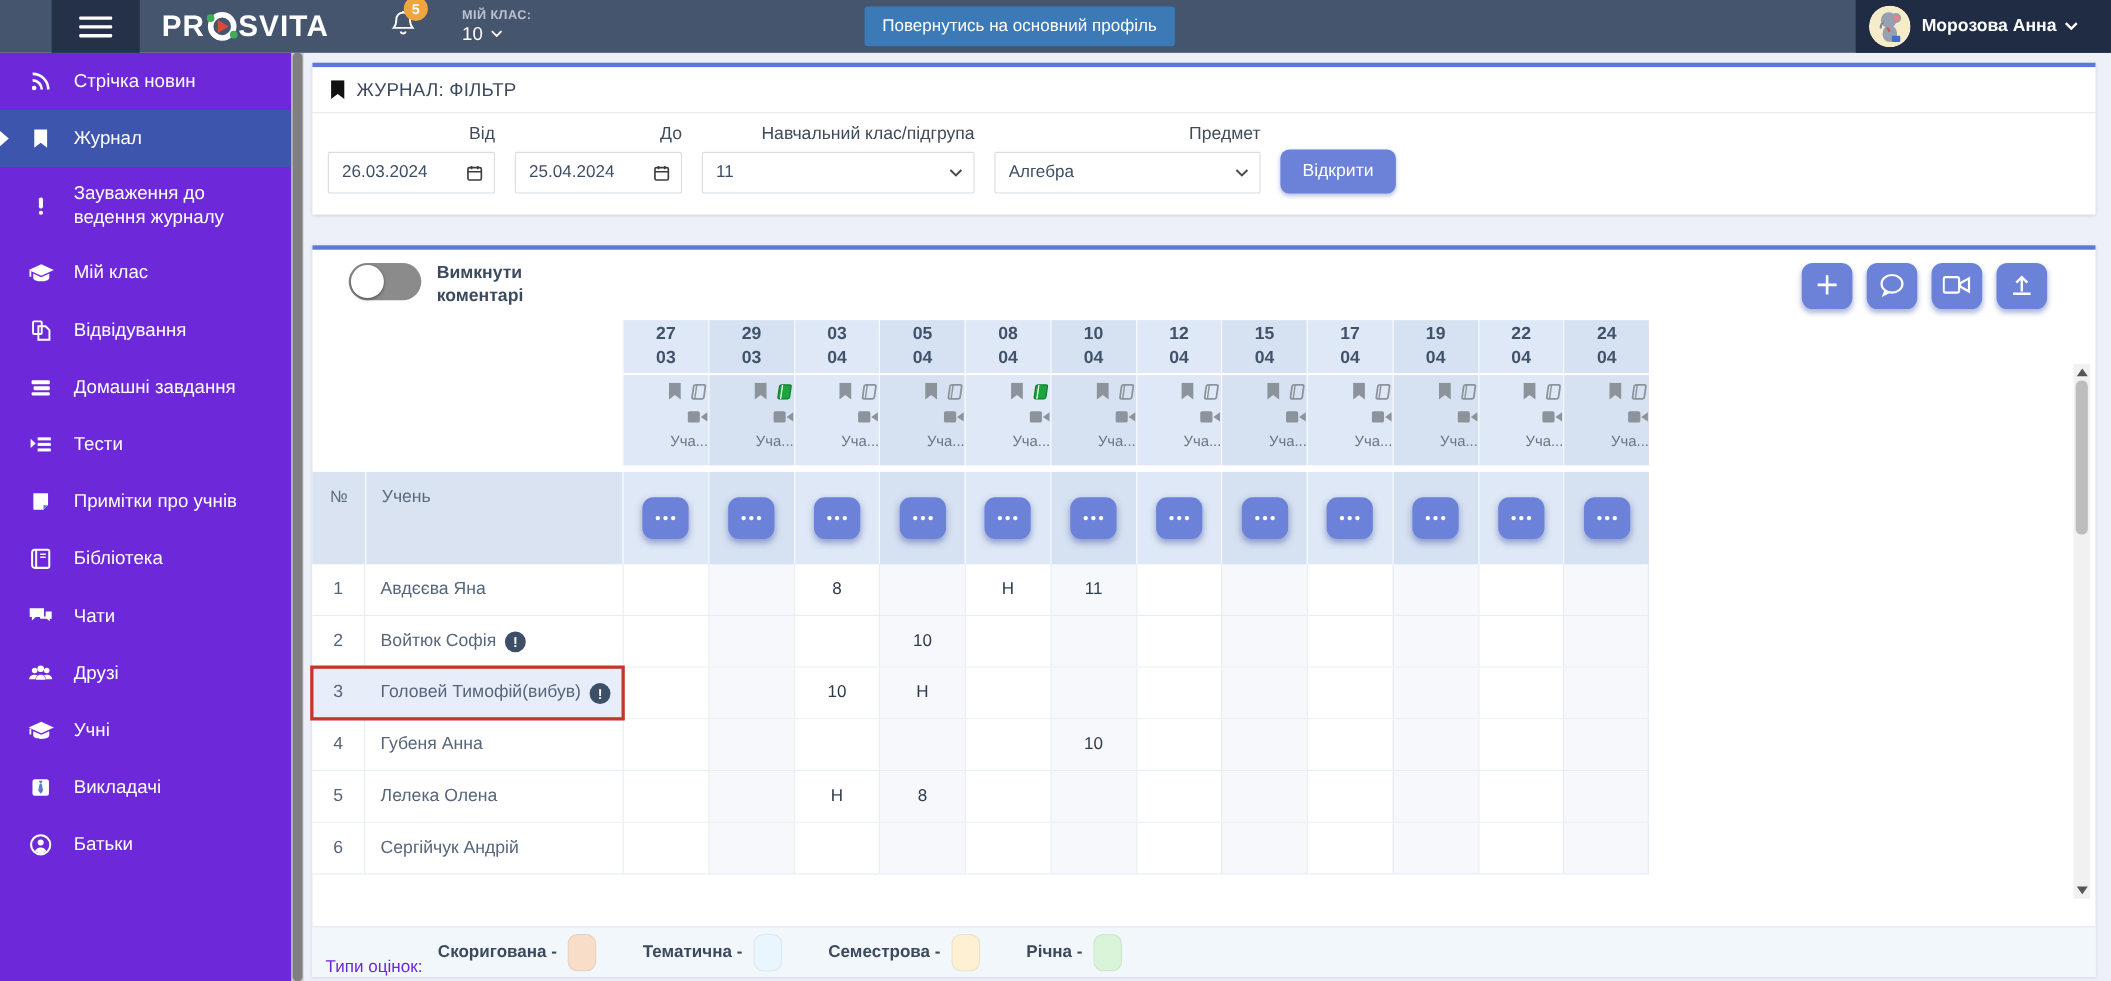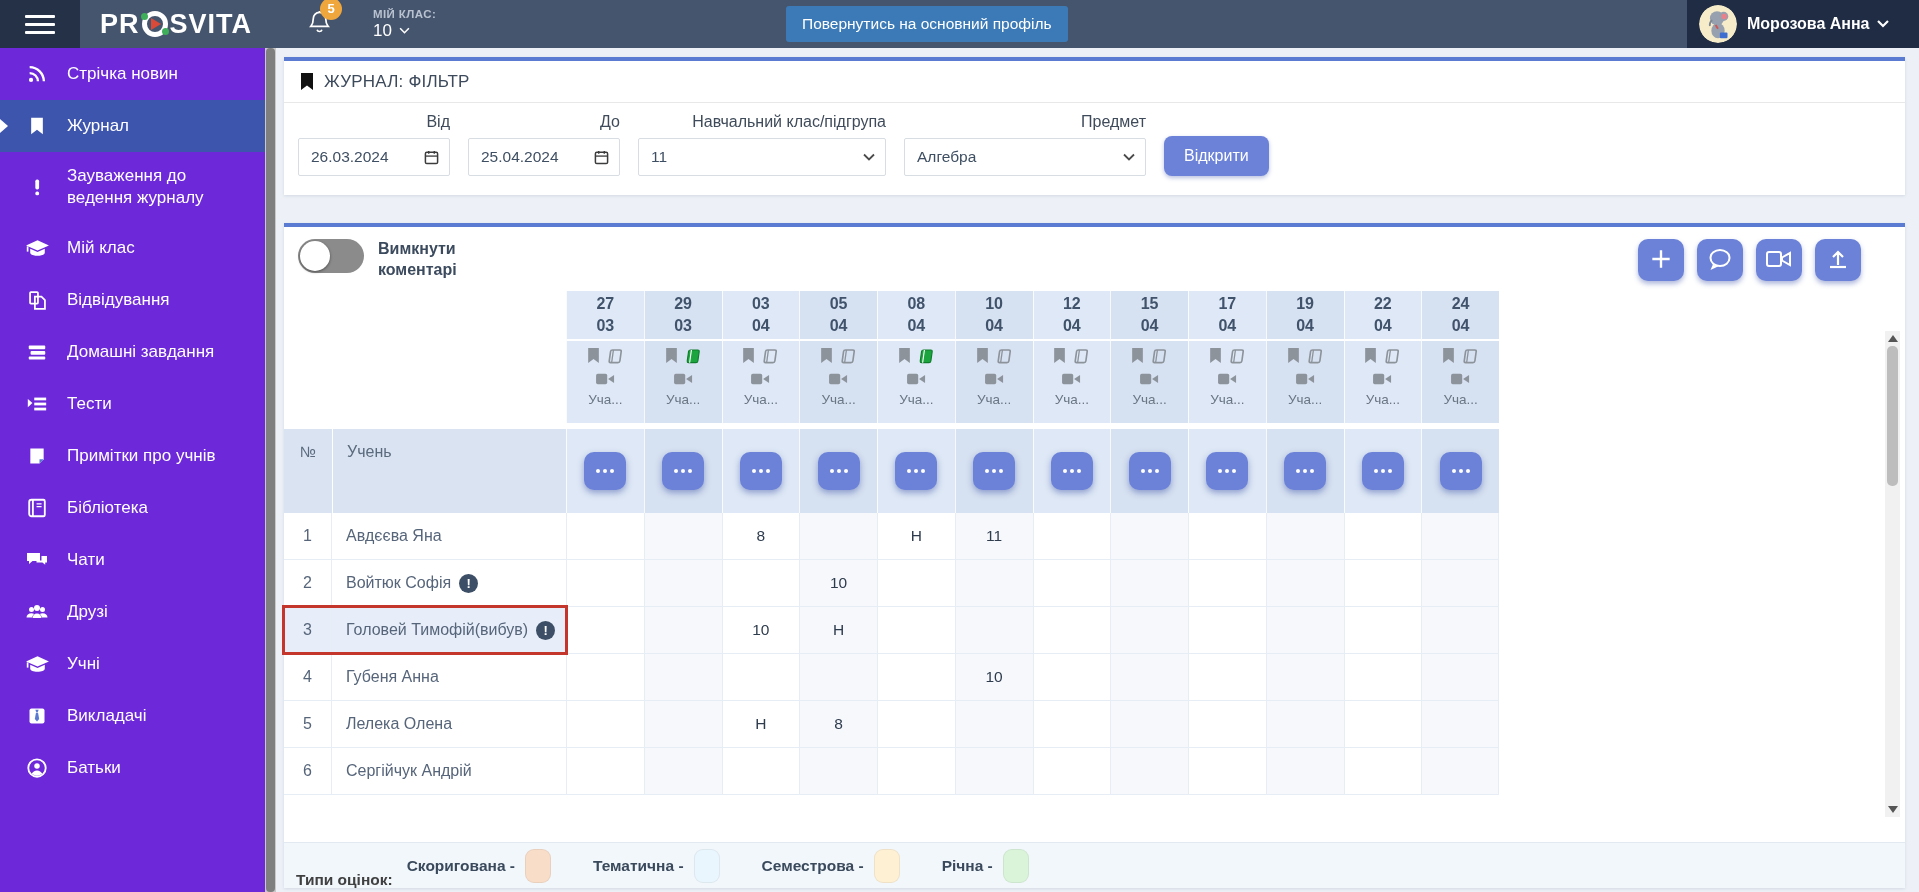--- a/index.html
+++ b/index.html
@@ -1,21 +1,21 @@
 <!DOCTYPE html>
 <html><head>
 <meta charset="utf-8">
 <style>
   * { margin:0; padding:0; box-sizing:border-box; }
   html,body { width:1919px; height:892px; overflow:hidden;
     font-family:"Liberation Sans", sans-serif; background:#edf1f7; }
 
   
   .topbar { position:absolute; left:0; top:0; width:1919px; height:48px;
-    background:#46556e; display:flex; align-items:center; z-index:30; }
+    background:#46556e; display:flex; align-items:center; z-index:30;padding-left:47px; }
   .burger { width:80px; height:48px; background:#253147; display:flex;
     align-items:center; justify-content:center; flex-direction:column; gap:5px; cursor:pointer; }
   .burger i { display:block; width:30px; height:3px; background:#fff; border-radius:1px; }
   .brand { display:flex; align-items:center; margin-left:20px; color:#fff;
     font-size:27px; font-weight:800; letter-spacing:1px; }
   .brand .logo-o { width:26px; height:26px; border:5px solid #fff; border-radius:50%;
     margin:0 2px; position:relative; display:inline-block; }
   .brand .logo-o .play { position:absolute; left:4px; top:2px; width:0; height:0;
     border-left:10px solid #d94a38; border-top:6px solid transparent; border-bottom:6px solid transparent; }
   .brand .logo-o .dot1,.brand .logo-o .dot2 { position:absolute; width:7px; height:7px;
@@ -76,21 +76,21 @@
   .f-select.cls { width:248px; }
   .f-select.subj { width:242px; }
   .open-btn { height:40px; padding:0 20px; background:#6b82d8; color:#fff; border:none;
     border-radius:8px; font-size:16px; font-family:inherit; cursor:pointer;
     box-shadow:0 2px 4px rgba(80,100,180,.4); margin-bottom:0; }
 
   
   .journal-card { left:8px; top:175px; width:1621px; height:665px; }
   .expand-btn { margin-left:auto; height:42px; width:54px; display:flex; align-items:center;
     justify-content:center; border-left:1px solid #e4e4e4; cursor:pointer; background:#fff; border-top:0; border-bottom:0; border-right:0;}
-  .toolbar { display:flex; align-items:flex-start; padding:12px 16px 4px 14px; height:62px; }
+  .toolbar { display:flex; align-items:flex-start; padding:12px 16px 4px 14px; height:62px;margin-left:19px; }
   .toggle { width:66px; height:34px; border-radius:17px; background:#8b8b8b; position:relative;
     flex:0 0 66px; cursor:pointer; }
   .toggle .knob { position:absolute; left:2px; top:2px; width:30px; height:30px; background:#fff;
     border-radius:50%; box-shadow:0 1px 3px rgba(0,0,0,.45); }
   .toggle-label { font-size:16px; font-weight:700; color:#3c4a5e; margin-left:14px;
     width:112px; line-height:1.3; }
   .action-btns { margin-left:auto; display:flex; gap:13px; margin-right:28px; }
   .action-btn { width:46px; height:42px; border-radius:10px; background:#6b82d8; border:none;
     display:flex; align-items:center; justify-content:center; cursor:pointer;
     box-shadow:0 3px 5px rgba(80,100,180,.45); }
@@ -98,21 +98,21 @@
   
   .journal-table { position:relative; margin-top:2px; width:1215px; font-size:15px; }
   .tr { display:flex; }
   .spacer-left { width:282px; flex:0 0 282px; }
   .dcell { width:77.75px; flex:0 0 77.75px; border-left:1px solid rgba(255,255,255,.8); }
   .dcell.c-even { background:#dee8f6; }
   .dcell.c-odd { background:#d6e1f1; }
   .tr.dates .dcell { height:50px; display:flex; flex-direction:column; align-items:center;
     justify-content:center; color:#41536b; font-weight:700; font-size:16px; line-height:1.4;
     border-bottom:2px solid #fff; cursor:pointer; }
-  .tr.icons .dcell { height:82px; display:flex; flex-direction:column; align-items:center;
+  .tr.icons .dcell { height:82px; display:flex; flex-direction:column; align-items:flex-end;
     padding-top:7px; gap:4px; }
   .icons-line { display:flex; gap:6px; align-items:center; }
   .lesson-lbl { font-size:13.5px; color:#6b7684; cursor:pointer; }
   .tr.head { margin-top:6px; }
   .tr.head .hcell-num { width:48px; flex:0 0 48px; background:#d9e3f2; display:flex;
     align-items:flex-start; justify-content:center; padding-top:14px; color:#5b6b7d; font-size:15px; height:84px; }
   .tr.head .hcell-name { width:234px; flex:0 0 234px; background:#d9e3f2; padding:14px 0 0 14px;
     color:#5b6b7d; font-size:16px; height:84px; border-left:1px solid #fff; }
   .tr.head .dcell { height:84px; display:flex; align-items:center; justify-content:center; }
   .dots-btn { width:42px; height:38px; border-radius:10px; background:#6b82d8; border:none;
@@ -133,21 +133,21 @@
   .tr.student.highlighted .name-group { background:#e7eef9; outline:3px solid #c4362c;
     outline-offset:-1px; z-index:2; }
   .cell-grade { width:77.75px; flex:0 0 77.75px; border-left:1px solid #e7edf5; display:flex;
     align-items:center; justify-content:center; color:#2f3c4e; font-size:15.5px; cursor:pointer; }
   .cell-grade:last-child { border-right:1px solid #e7edf5; }
   .cell-grade.alt { background:rgba(125,155,215,.07); }
 
   
   .legend { position:absolute; left:0; bottom:0; width:100%; height:46px; background:#f2f7fb;
     border-top:1px solid #e3e9f0; display:flex; align-items:center; padding-left:12px; }
-  .legend-title { font-size:15.5px; font-weight:700; color:#404040; margin-right:14px;margin-top:28px; }
+  .legend-title { font-size:15.5px; font-weight:400; color:#6d28d9; margin-right:14px;margin-top:28px; }
   .legend-item { display:flex; align-items:center; margin-right:42px; }
   .legend-item .ll { font-size:15.5px; font-weight:700; color:#3a4a5c; }
   .legend-swatch { width:26px; height:34px; border-radius:9px; margin-left:10px;
     border:1px solid rgba(0,0,0,.06); }
 
   
   .tbl-scrollbar { position:absolute; right:5px; top:104px; width:15px; height:486px;
     background:#f1f1f1; display:flex; flex-direction:column; align-items:center; }
   .tbl-scrollbar .arr { width:0; height:0; margin:4px 0; }
   .tbl-scrollbar .arr.up { border-left:5px solid transparent; border-right:5px solid transparent;

